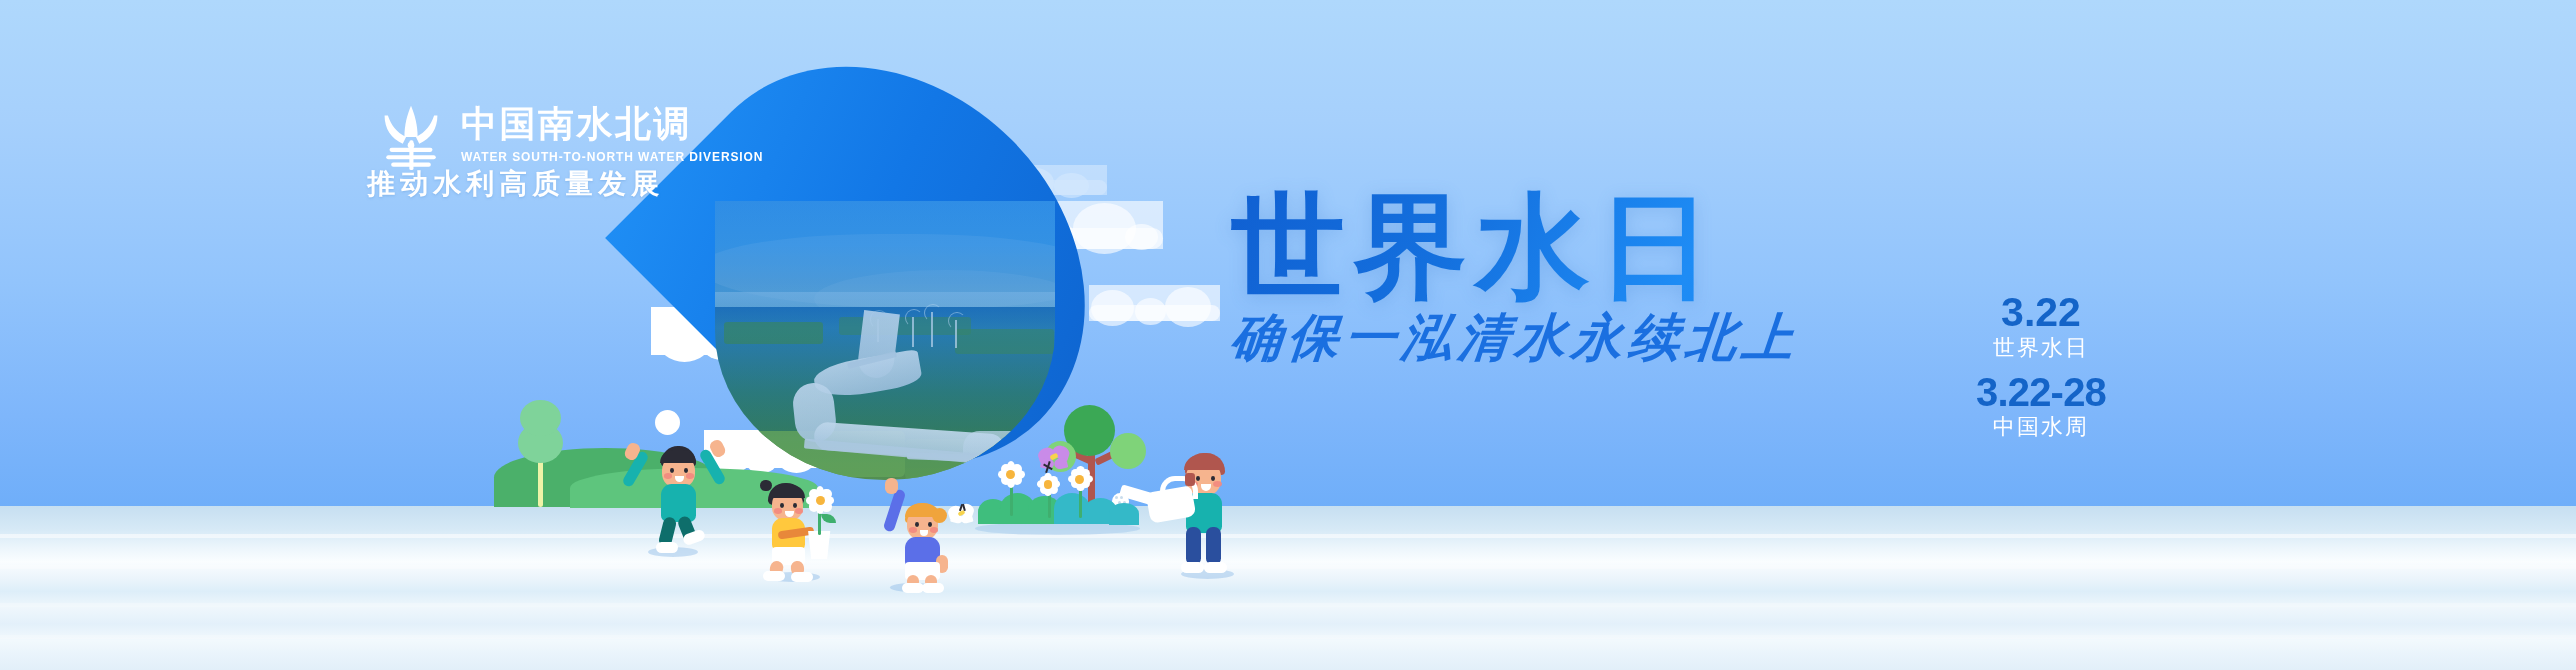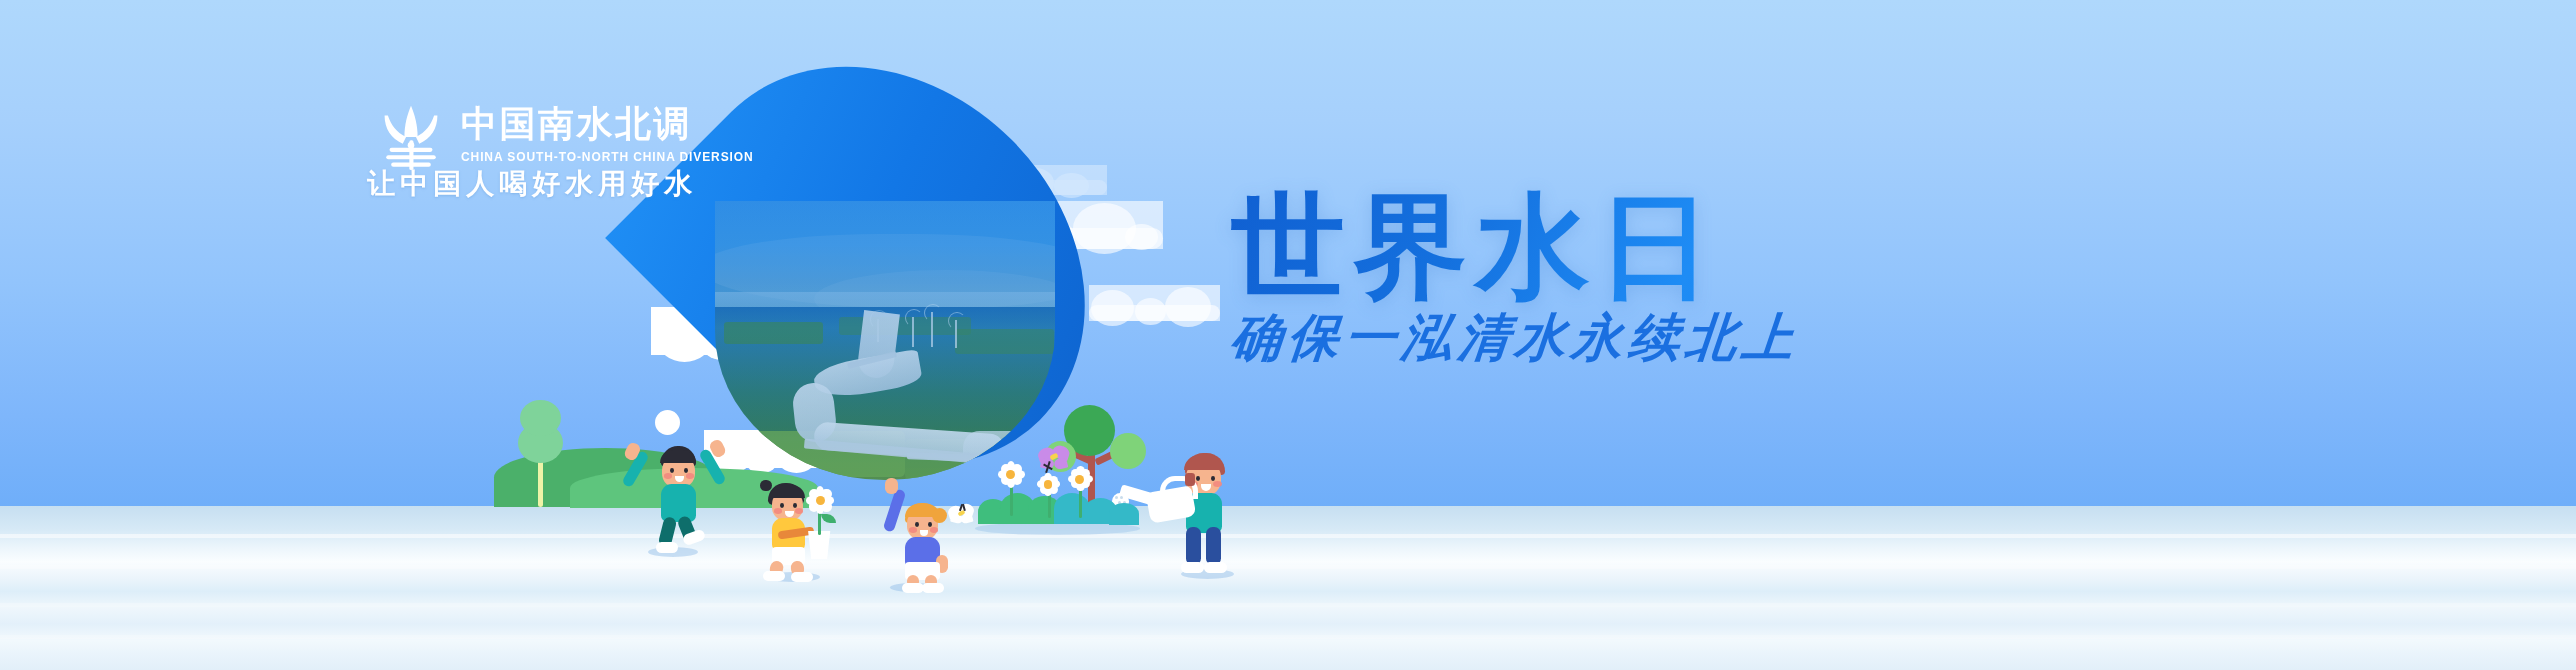--- a/index.html
+++ b/index.html
@@ -452,24 +452,30 @@
           <path d="M78 14 C78 30 70 42 56 48 L52 40 C64 34 70 26 74 14 Z"></path>
           <rect x="20" y="53" width="52" height="5" rx="2.5"></rect>
           <rect x="16" y="62" width="60" height="5" rx="2.5"></rect>
           <rect x="22" y="71" width="48" height="5" rx="2.5"></rect>
           <rect x="44" y="44" width="5" height="36" rx="2"></rect>
           <circle cx="46" cy="50" r="4"></circle>
         </g>
       </svg>
     </div>
     <div class="logo-cn">中国南水北调</div>
-    <div class="logo-en">CHINA SOUTH-TO-NORTH CHINA DIVERSION</div>
-    <div class="logo-slogan">让中国人喝好水用好水</div>
+    <div class="logo-en">WATER SOUTH-TO-NORTH WATER DIVERSION</div>
+    <div class="logo-slogan">推动水利高质量发展</div>
   </div>
 
   <div class="copy">
     <div class="copy-main">世界水日</div>
     <div class="copy-sub">确保一泓清水永续北上</div>
   </div>
 
+  <div class="dates">
+    <div class="d-num">3.22</div>
+    <div class="d-lab">世界水日</div>
+    <div class="d-num wide">3.22-28</div>
+    <div class="d-lab">中国水周</div>
+  </div>
 
 </div>
 
 
 </body></html>

